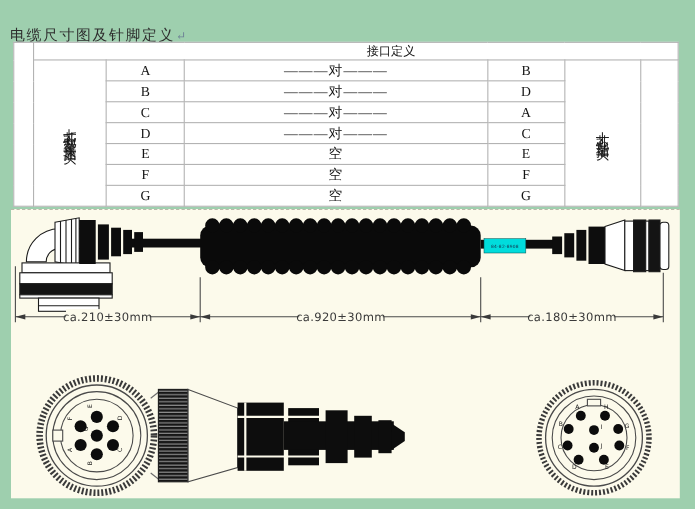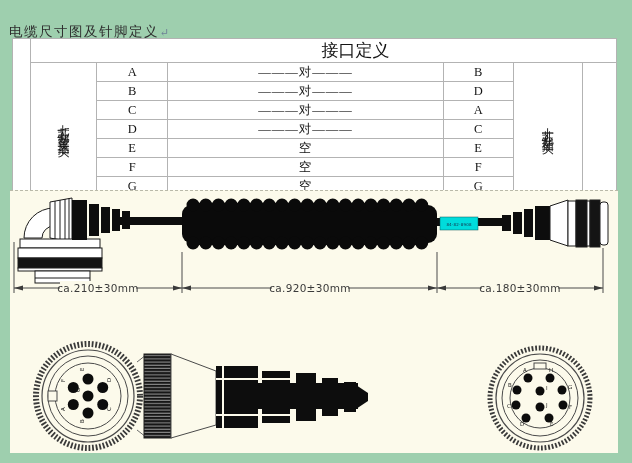--- a/index.html
+++ b/index.html
@@ -8,21 +8,21 @@
     background:#9ecfae;
     font-family:"Liberation Serif","DejaVu Serif",serif;
   }
   
   .title-line{position:absolute;left:9px;top:23px;font-size:13.5px;color:#2e2e2e;letter-spacing:1.5px;white-space:nowrap;}
   .pmark{color:#6e8296;font-size:11px;letter-spacing:0;margin-left:1px;}
   
   .tblwrap{position:absolute;left:12px;top:38px;background:#ffffff;}
   table{border-collapse:collapse;table-layout:fixed;width:605px;background:#ffffff;}
   td{border:1px solid #b3b3b3;font-size:12.5px;color:#141414;text-align:center;padding:0;height:18px;overflow:hidden;}
-  td.hdrcell{height:14px;font-size:17px;text-align:center;padding-left:64px;}
+  td.hdrcell{height:14px;font-size:11px;text-align:center;padding-left:64px;}
   td.vcell{vertical-align:middle;}
   .vtext{writing-mode:vertical-rl;text-orientation:upright;display:inline-block;letter-spacing:3px;font-size:12px;line-height:1;}
   td.map{letter-spacing:1px;}
   
   .panel{position:absolute;left:10px;top:190px;width:608px;height:262px;background:#fcfaeb;border-top:1px dashed #b9b9a9;}
   .cable-svg{position:absolute;left:0;top:5px;}
   .faces-svg{position:absolute;left:0;top:130px;}
   .dimtxt{font-family:"DejaVu Sans","Liberation Sans",sans-serif;font-size:10.5px;fill:#3a3a3a;letter-spacing:0.3px;}
   .pinlbl{font-family:"DejaVu Sans","Liberation Sans",sans-serif;font-size:5.5px;fill:#1a1a1a;}
   .lbltxt{font-family:"DejaVu Sans","Liberation Sans",sans-serif;font-size:4px;fill:#15324d;letter-spacing:0.2px;}

